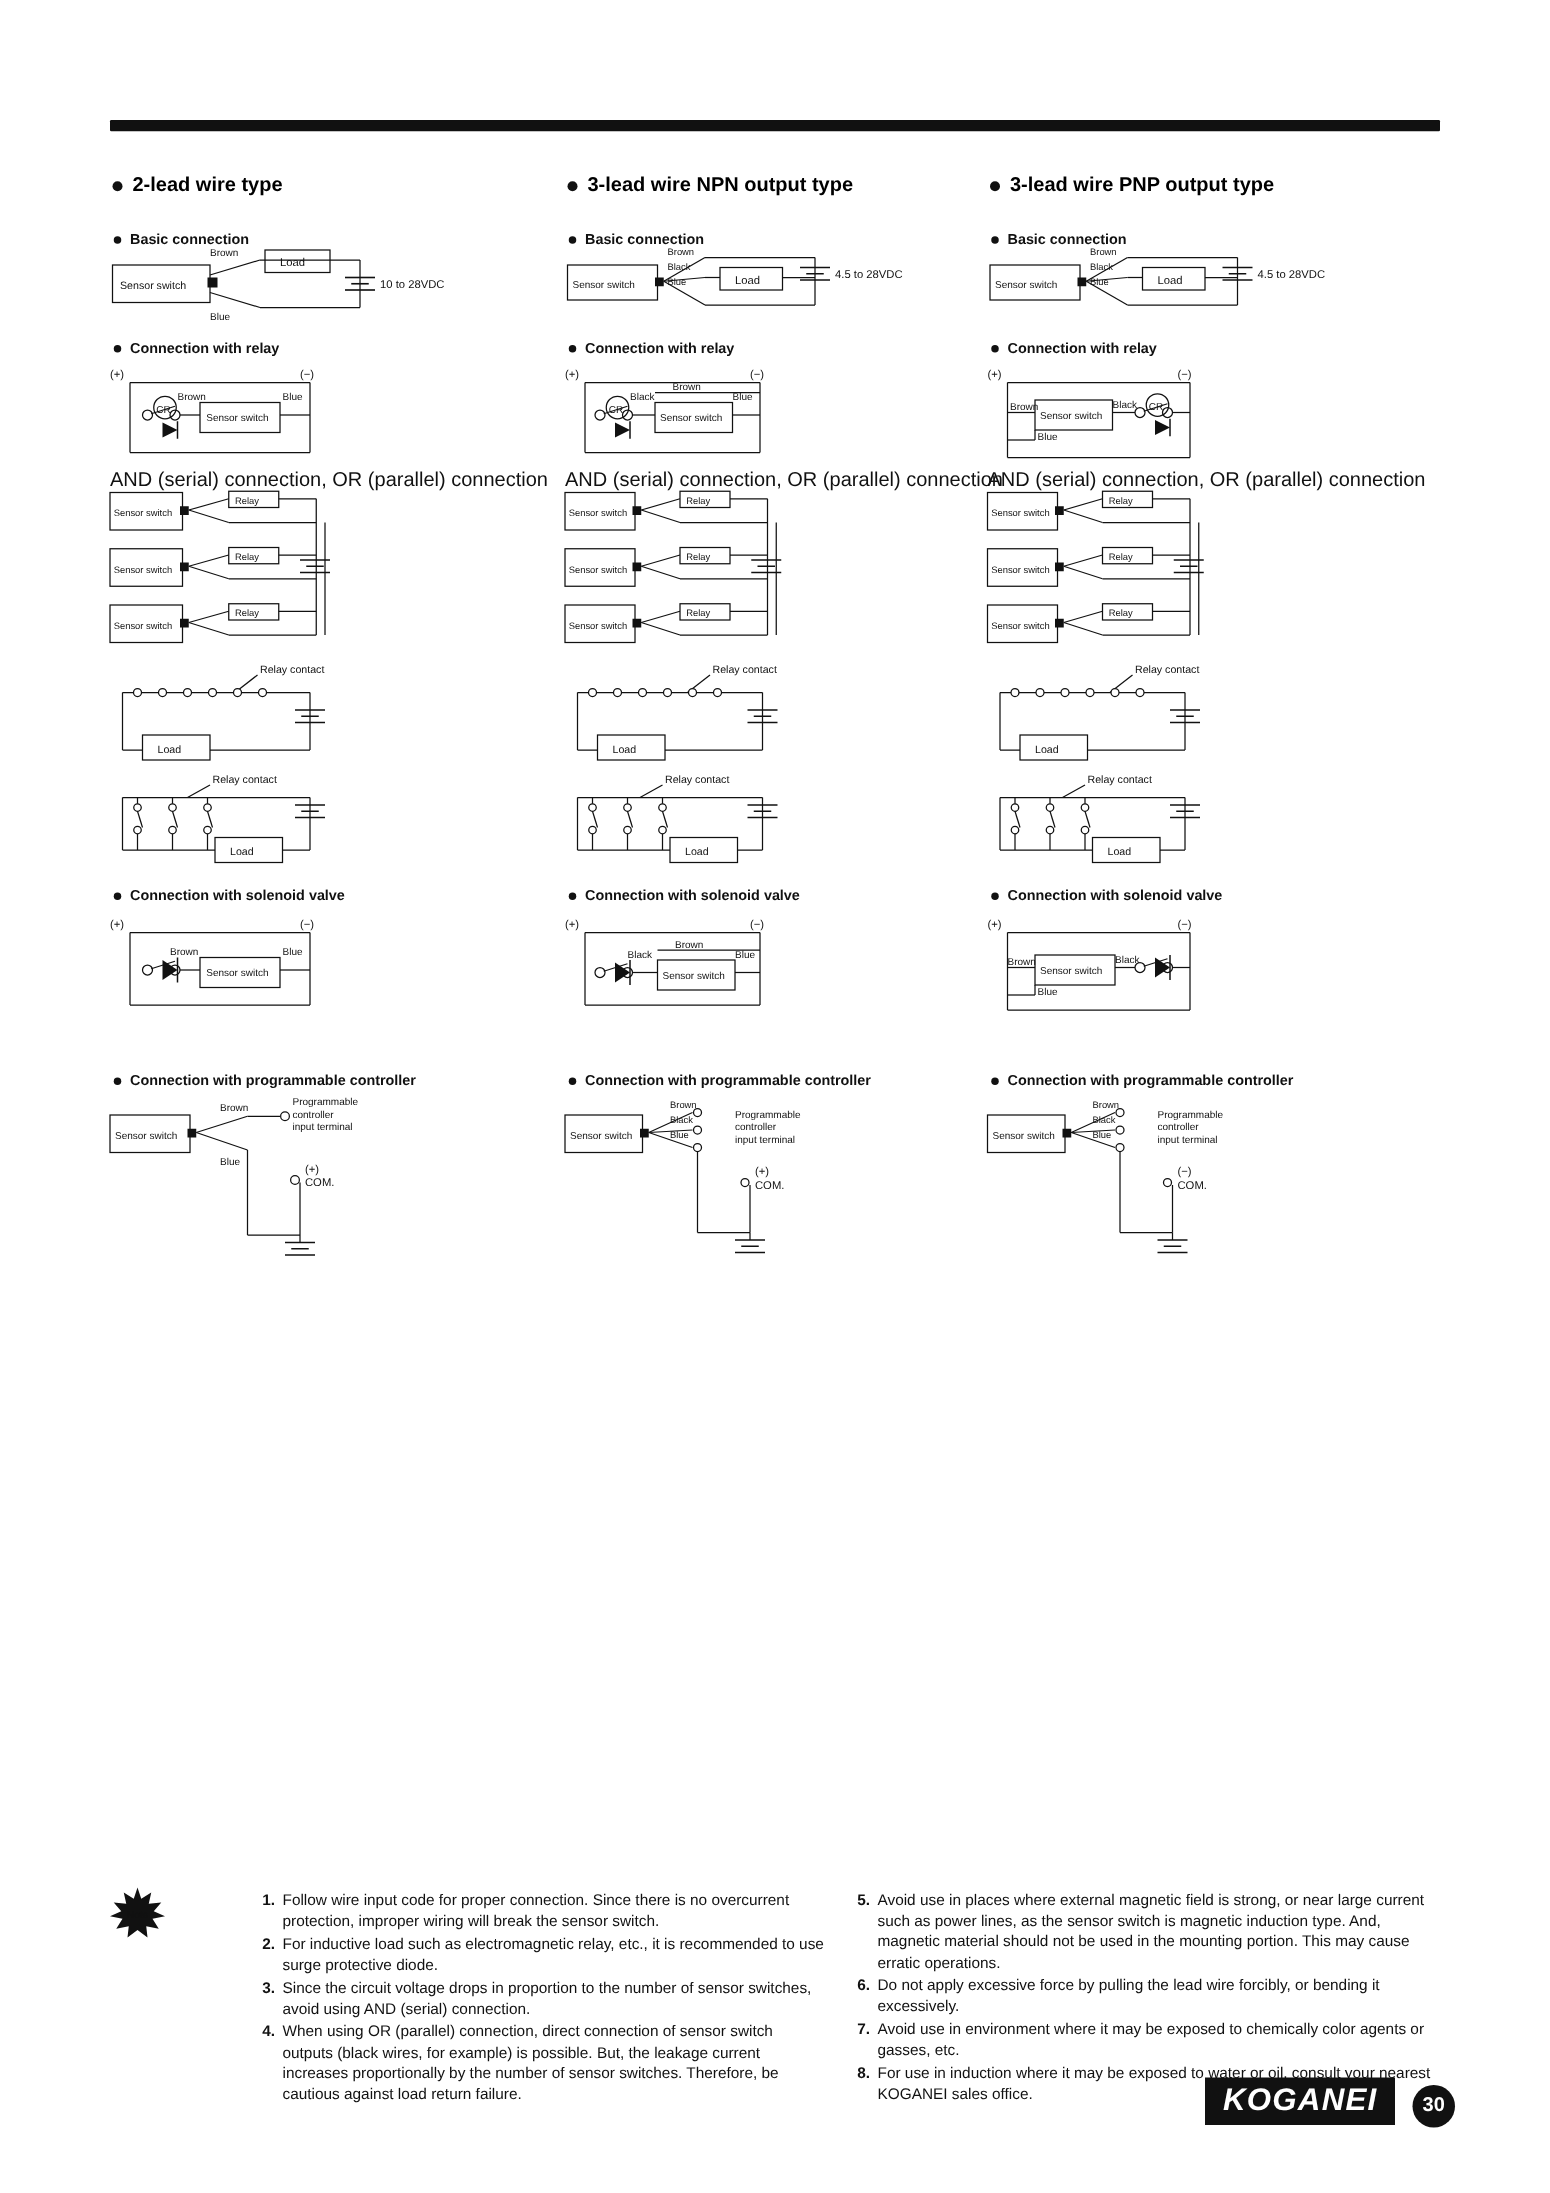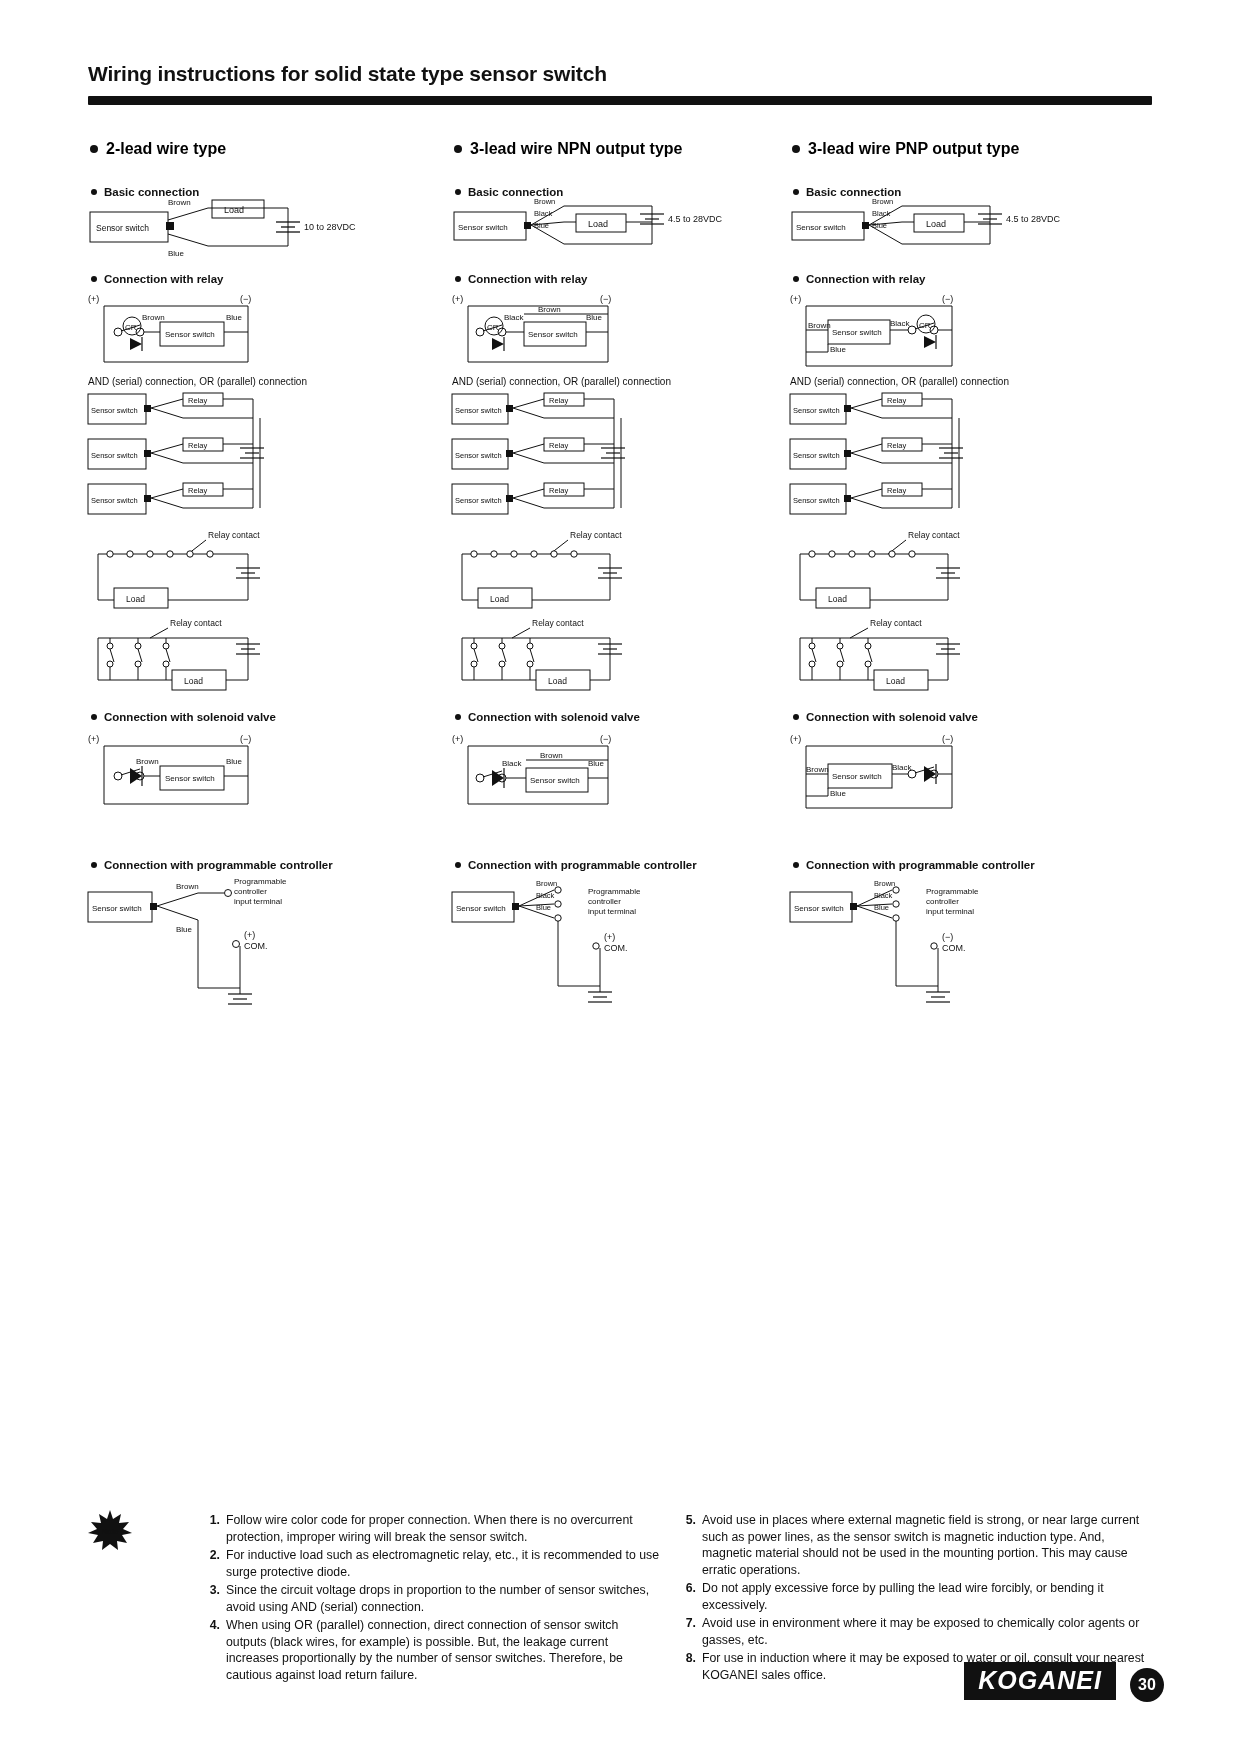--- a/index.html
+++ b/index.html
@@ -37,21 +37,21 @@
   }
 
   .sub-head{
     font-size:11.5px;font-weight:bold;color:#111;position:relative;
     padding-left:16px;line-height:14px;
   }
   .sub-head:before{
     content:"";position:absolute;left:3px;top:4px;width:6px;height:6px;
     background:#111;border-radius:50%;
   }
-  .plain{font-size:10px;color:#111;}
+  .plain{font-size:16px;color:#111;}
 
   .blk{position:absolute;}
   .dg{position:absolute;}
   svg{display:block;overflow:visible;}
   svg text{font-family:"Liberation Sans", sans-serif;fill:#111;}
 
   
   .notes{position:absolute;left:88px;top:1510px;width:1064px;}
   .note-star{
     position:absolute;left:0px;top:0px;width:40px;height:40px;
@@ -73,21 +73,20 @@
     position:absolute;right:76px;bottom:52px;
     width:34px;height:34px;border-radius:50%;background:#111;color:#fff;
     font-size:16px;font-weight:bold;display:flex;align-items:center;justify-content:center;text-align:right;
   }
 </style>
 </head>
 <body>
 
 <div class="page">
 
-  <div class="page-title">Wiring instructions for solid state type sensor switch</div>
   <div class="title-rule"></div>
 
   <div class="col col1">
     <div class="col-head">2-lead wire type</div>
   </div>
 
   <div class="blk" style="left:88px;top:185px;">
     <div class="sub-head">Basic connection</div>
   </div>
   <div class="dg" style="left:88px;top:200px;">
@@ -743,21 +742,21 @@
     <div class="note-star">
       <svg width="44" height="40" viewBox="0 0 44 40">
         <polygon points="22,0 25,9 33,4 31,13 41,12 35,19 44,23 34,25 39,33 29,31 30,40 22,34 14,40 15,31 5,33 10,25 0,23 9,19 3,12 13,13 11,4 19,9" fill="#111"></polygon>
         <text x="22" y="24" font-size="8" fill="#fff" text-anchor="middle">Note</text>
       </svg>
     </div>
 
     <div class="notes-col notes-left">
       <div class="note-item">
         <span class="note-num">1.</span>
-        <span class="note-txt">Follow wire color code for proper connection. When there is no overcurrent protection, improper wiring will break the sensor switch.</span>
+        <span class="note-txt">Follow wire input code for proper connection. Since there is no overcurrent protection, improper wiring will break the sensor switch.</span>
       </div>
       <div class="note-item">
         <span class="note-num">2.</span>
         <span class="note-txt">For inductive load such as electromagnetic relay, etc., it is recommended to use surge protective diode.</span>
       </div>
       <div class="note-item">
         <span class="note-num">3.</span>
         <span class="note-txt">Since the circuit voltage drops in proportion to the number of sensor switches, avoid using AND (serial) connection.</span>
       </div>
       <div class="note-item">

